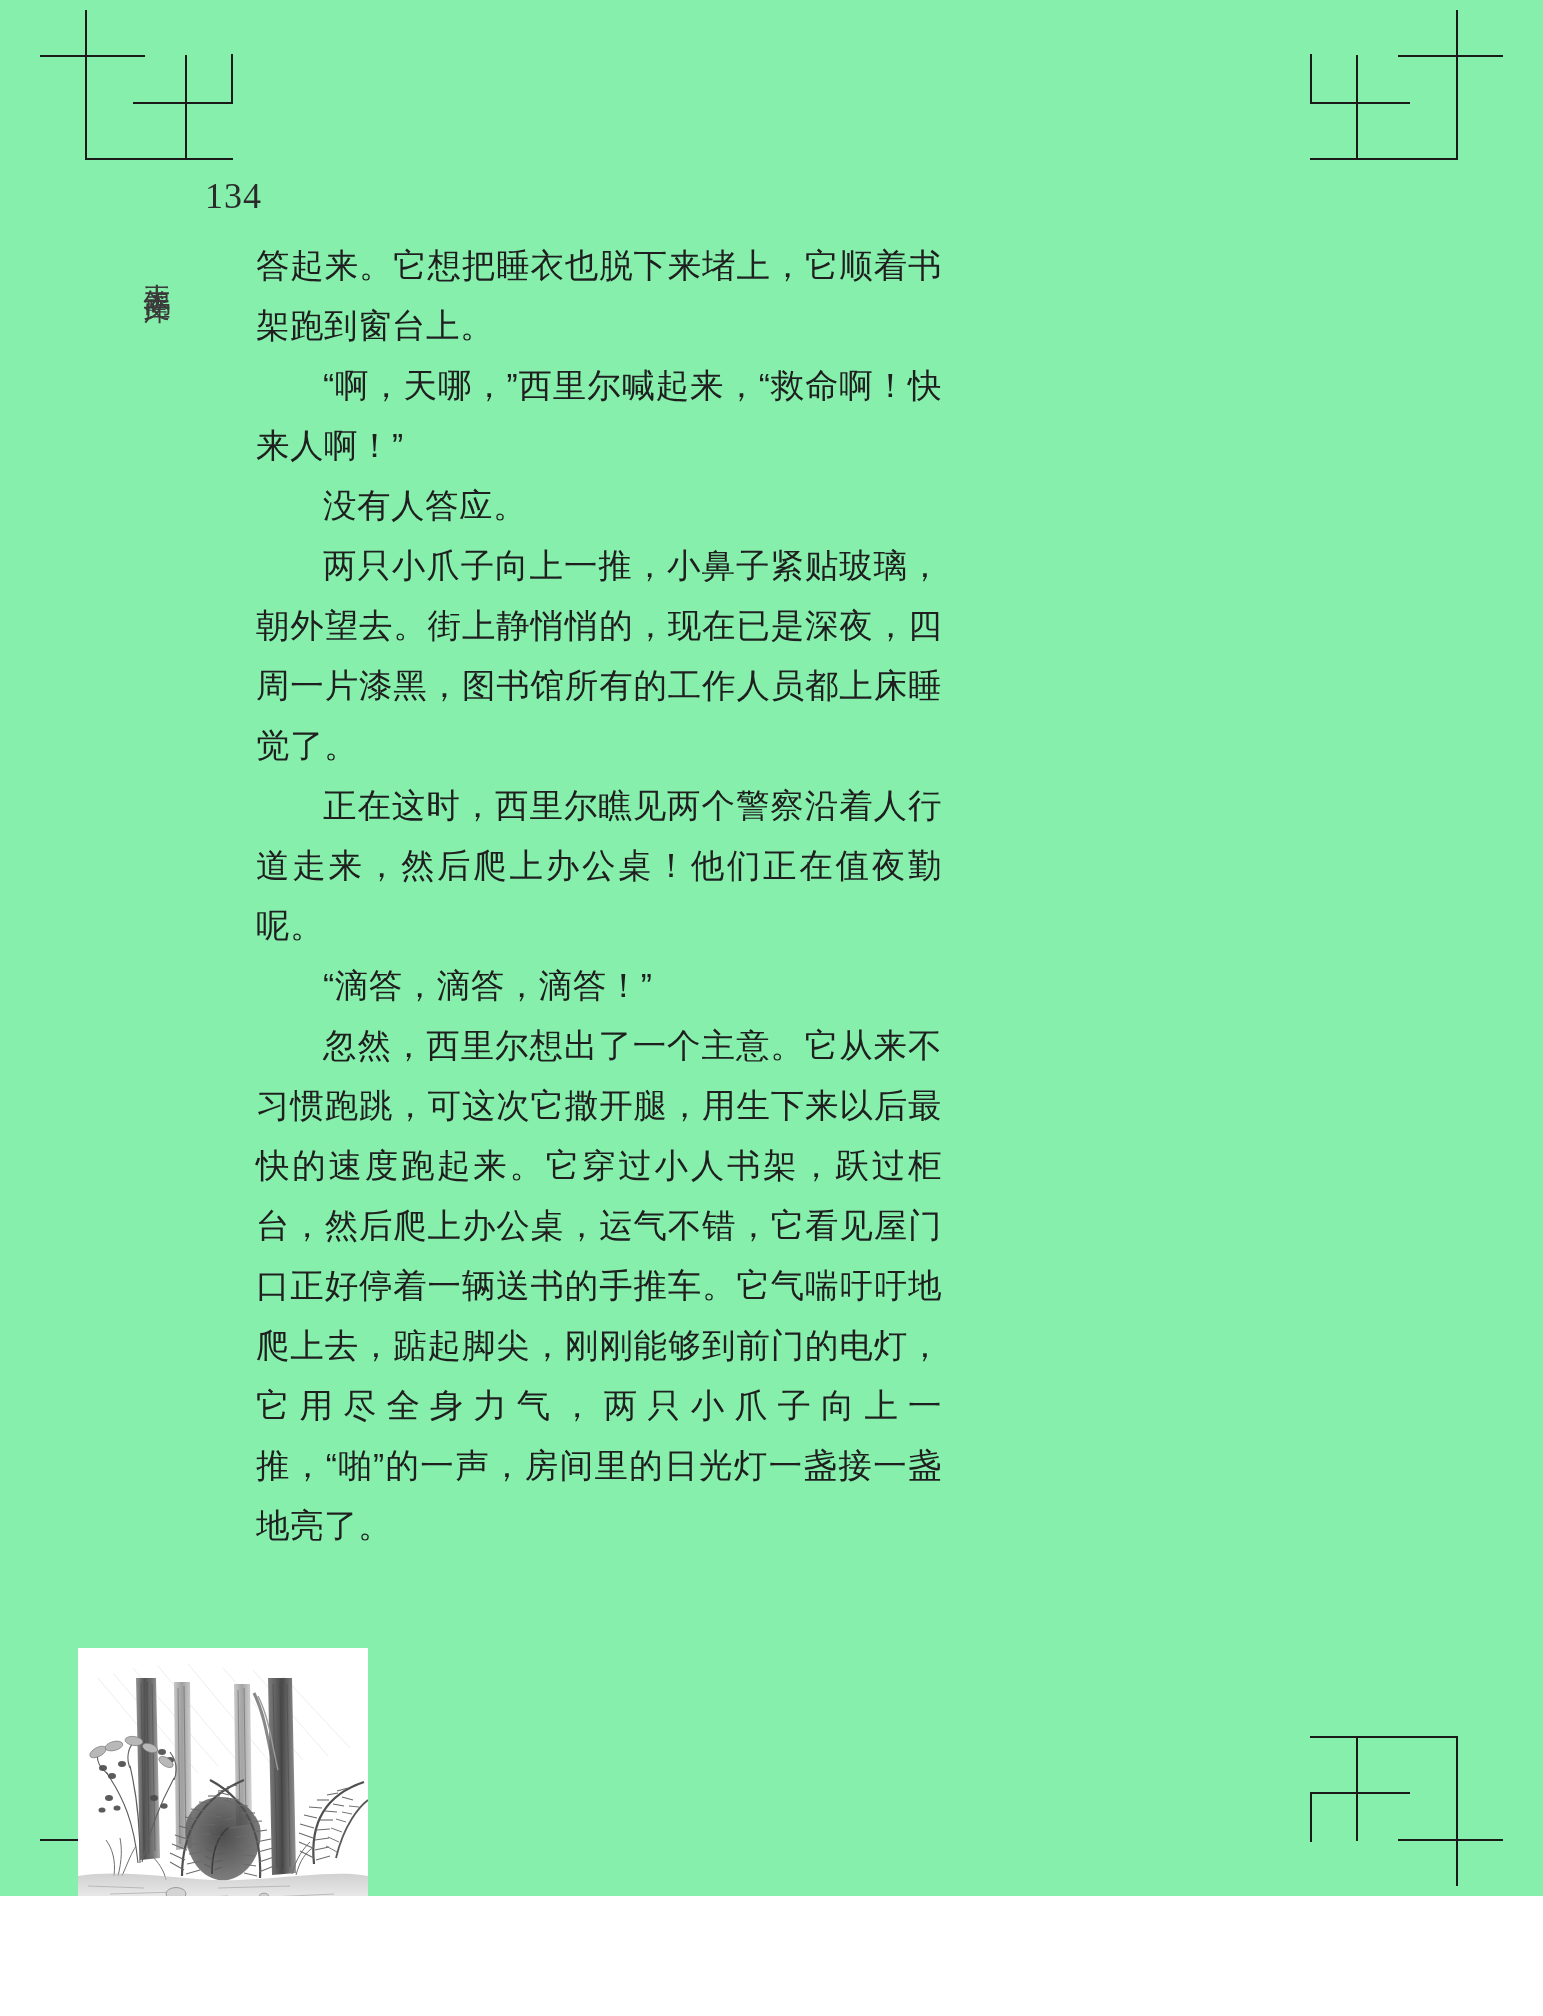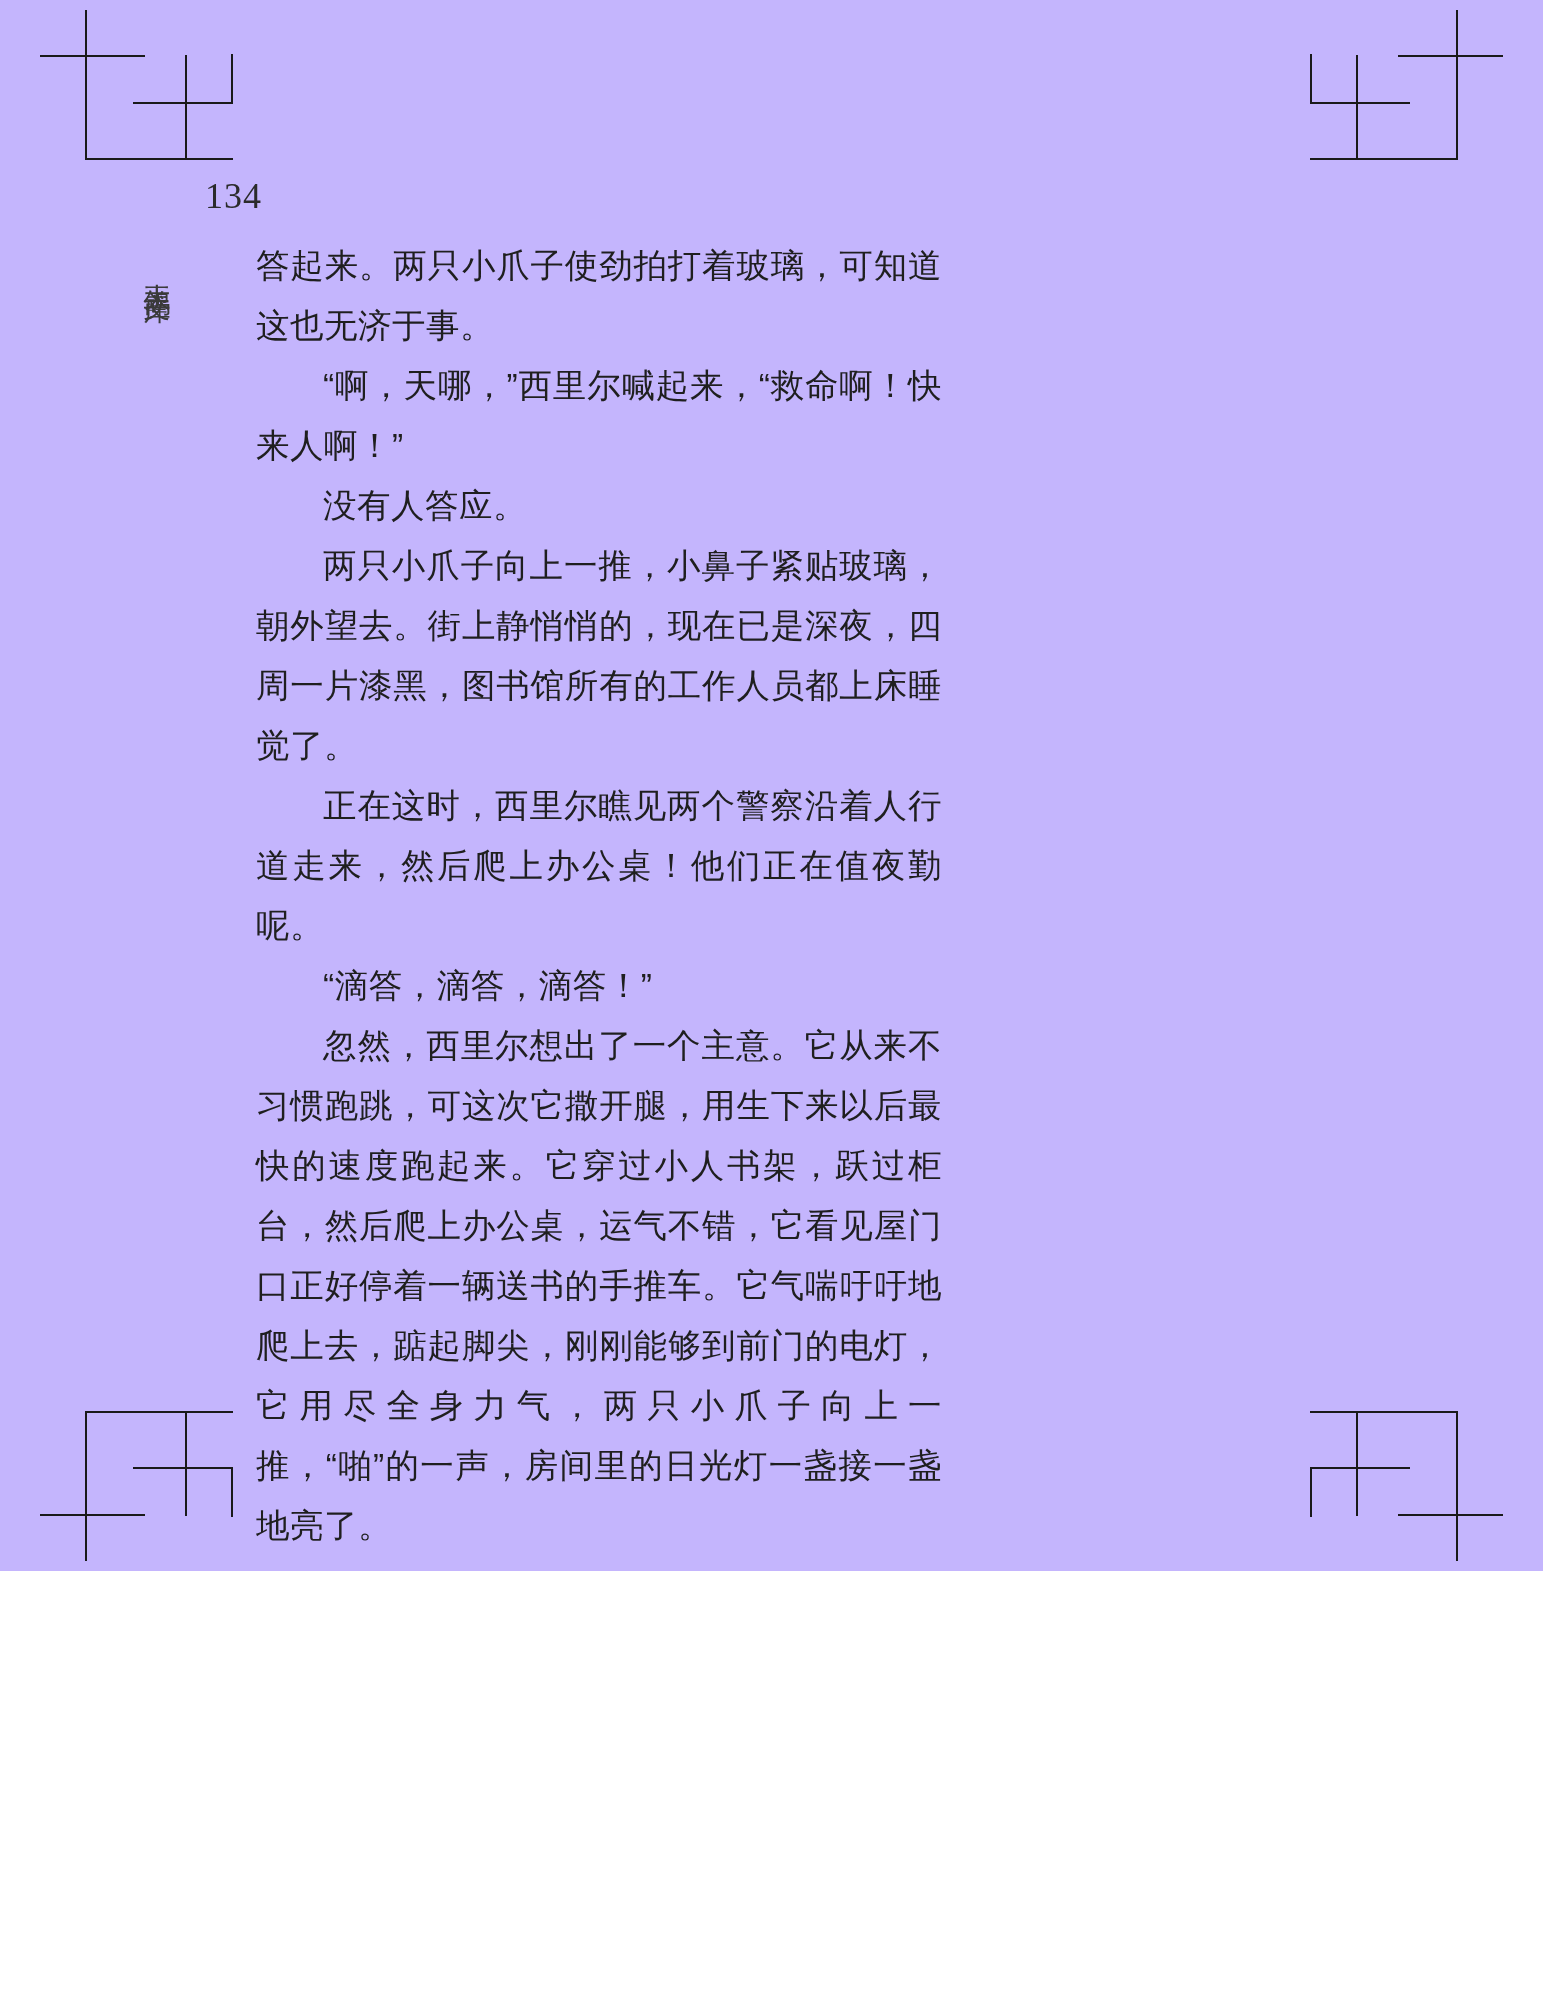--- a/index.html
+++ b/index.html
@@ -6,22 +6,22 @@
     margin: 0;
     padding: 0;
     background: #ffffff;
   }
   body {
     font-family: "Liberation Sans", sans-serif;
   }
   .page {
     position: relative;
     width: 1543px;
-    height: 1571px;
-    background: #c4b5fd;
+    height: 1896px;
+    background: #86efac;
     overflow: hidden;
   }
 
   
   .crop {
     position: absolute;
     box-sizing: border-box;
   }
   .crop .seg {
     position: absolute;
@@ -157,21 +157,21 @@
     <div class="seg v2"></div>
       <div class="seg h3"></div>
       <div class="seg v3"></div>
   </div>
 
   <div class="folio">134</div>
 
   <div class="series-title">大王鸽文库</div>
 
   <div class="textcol">
-    <p class="noindent">答起来。两只小爪子使劲拍打着玻璃，可知道这也无济于事。</p>
+    <p class="noindent">答起来。它想把睡衣也脱下来堵上，它顺着书架跑到窗台上。</p>
     <p>“啊，天哪，”西里尔喊起来，“救命啊！快来人啊！”</p>
     <p>没有人答应。</p>
     <p>两只小爪子向上一推，小鼻子紧贴玻璃，朝外望去。街上静悄悄的，现在已是深夜，四周一片漆黑，图书馆所有的工作人员都上床睡觉了。</p>
     <p>正在这时，西里尔瞧见两个警察沿着人行道走来，然后爬上办公桌！他们正在值夜勤呢。</p>
     <p>“滴答，滴答，滴答！”</p>
     <p>忽然，西里尔想出了一个主意。它从来不习惯跑跳，可这次它撒开腿，用生下来以后最快的速度跑起来。它穿过小人书架，跃过柜台，然后爬上办公桌，运气不错，它看见屋门口正好停着一辆送书的手推车。它气喘吁吁地爬上去，踮起脚尖，刚刚能够到前门的电灯，它用尽全身力气，两只小爪子向上一推，“啪”的一声，房间里的日光灯一盏接一盏地亮了。</p>
   </div>
 
   <div class="illustration">
     <svg viewBox="0 0 290 260" xmlns="http://www.w3.org/2000/svg">

